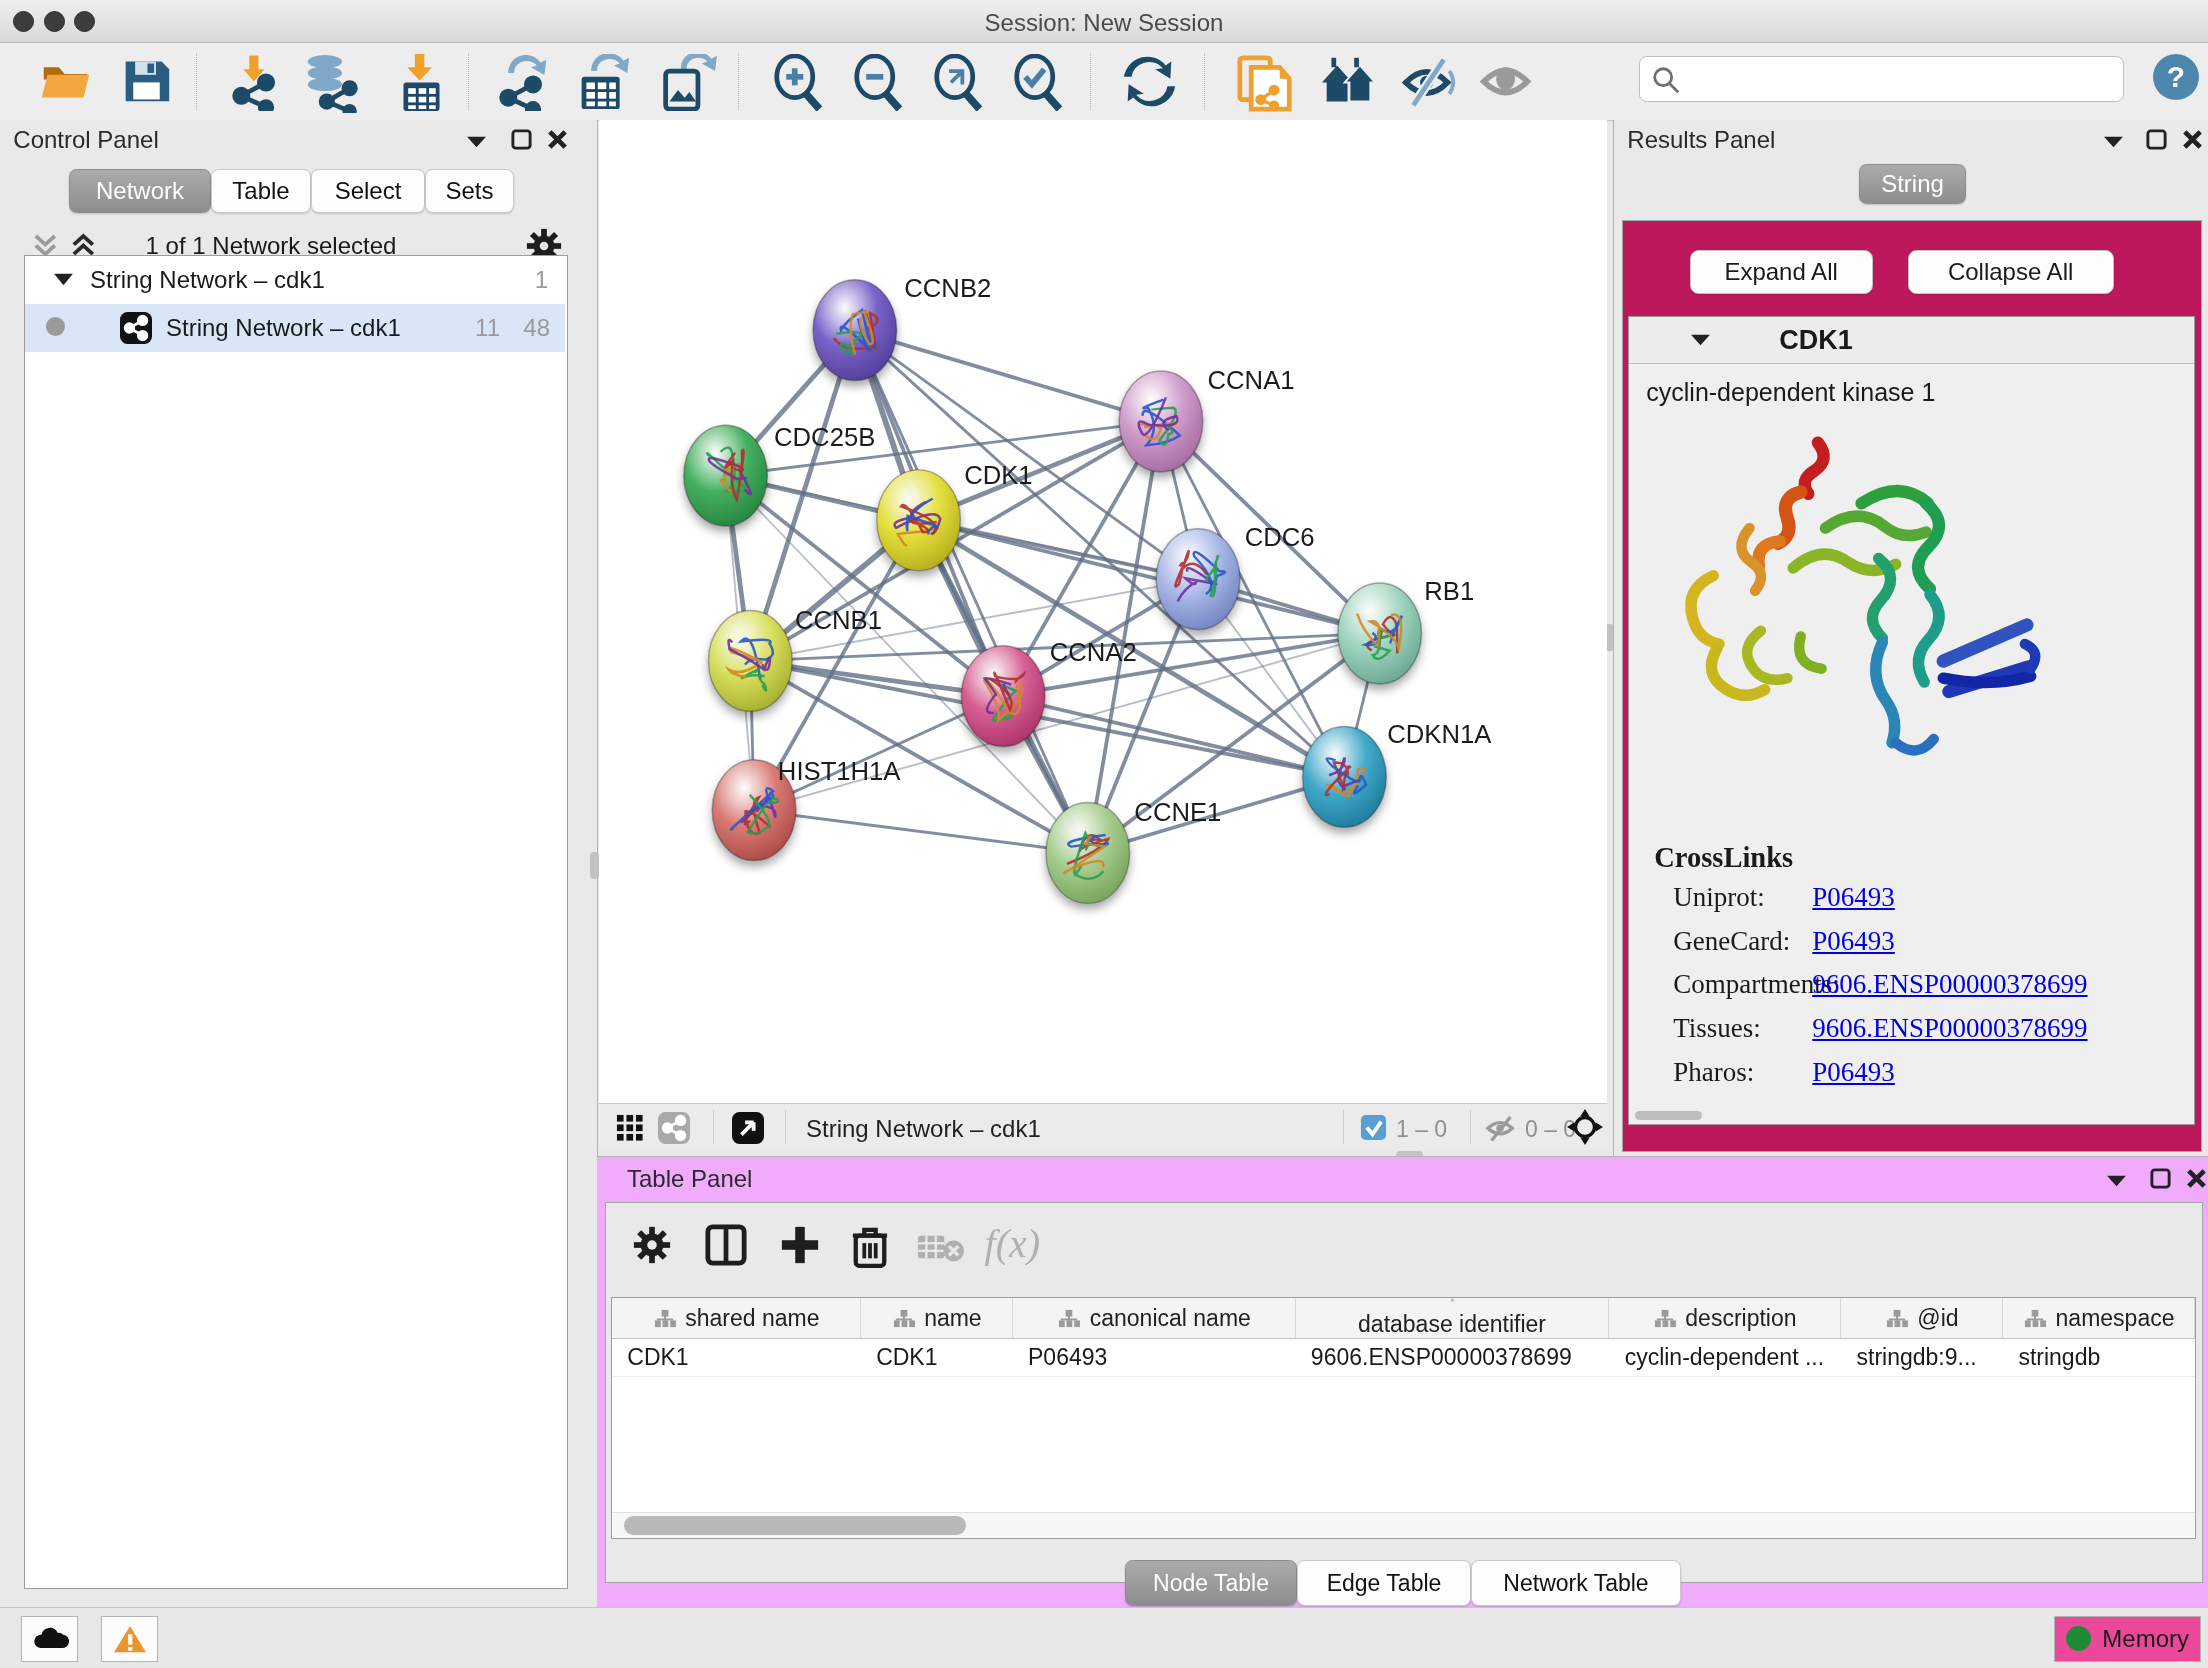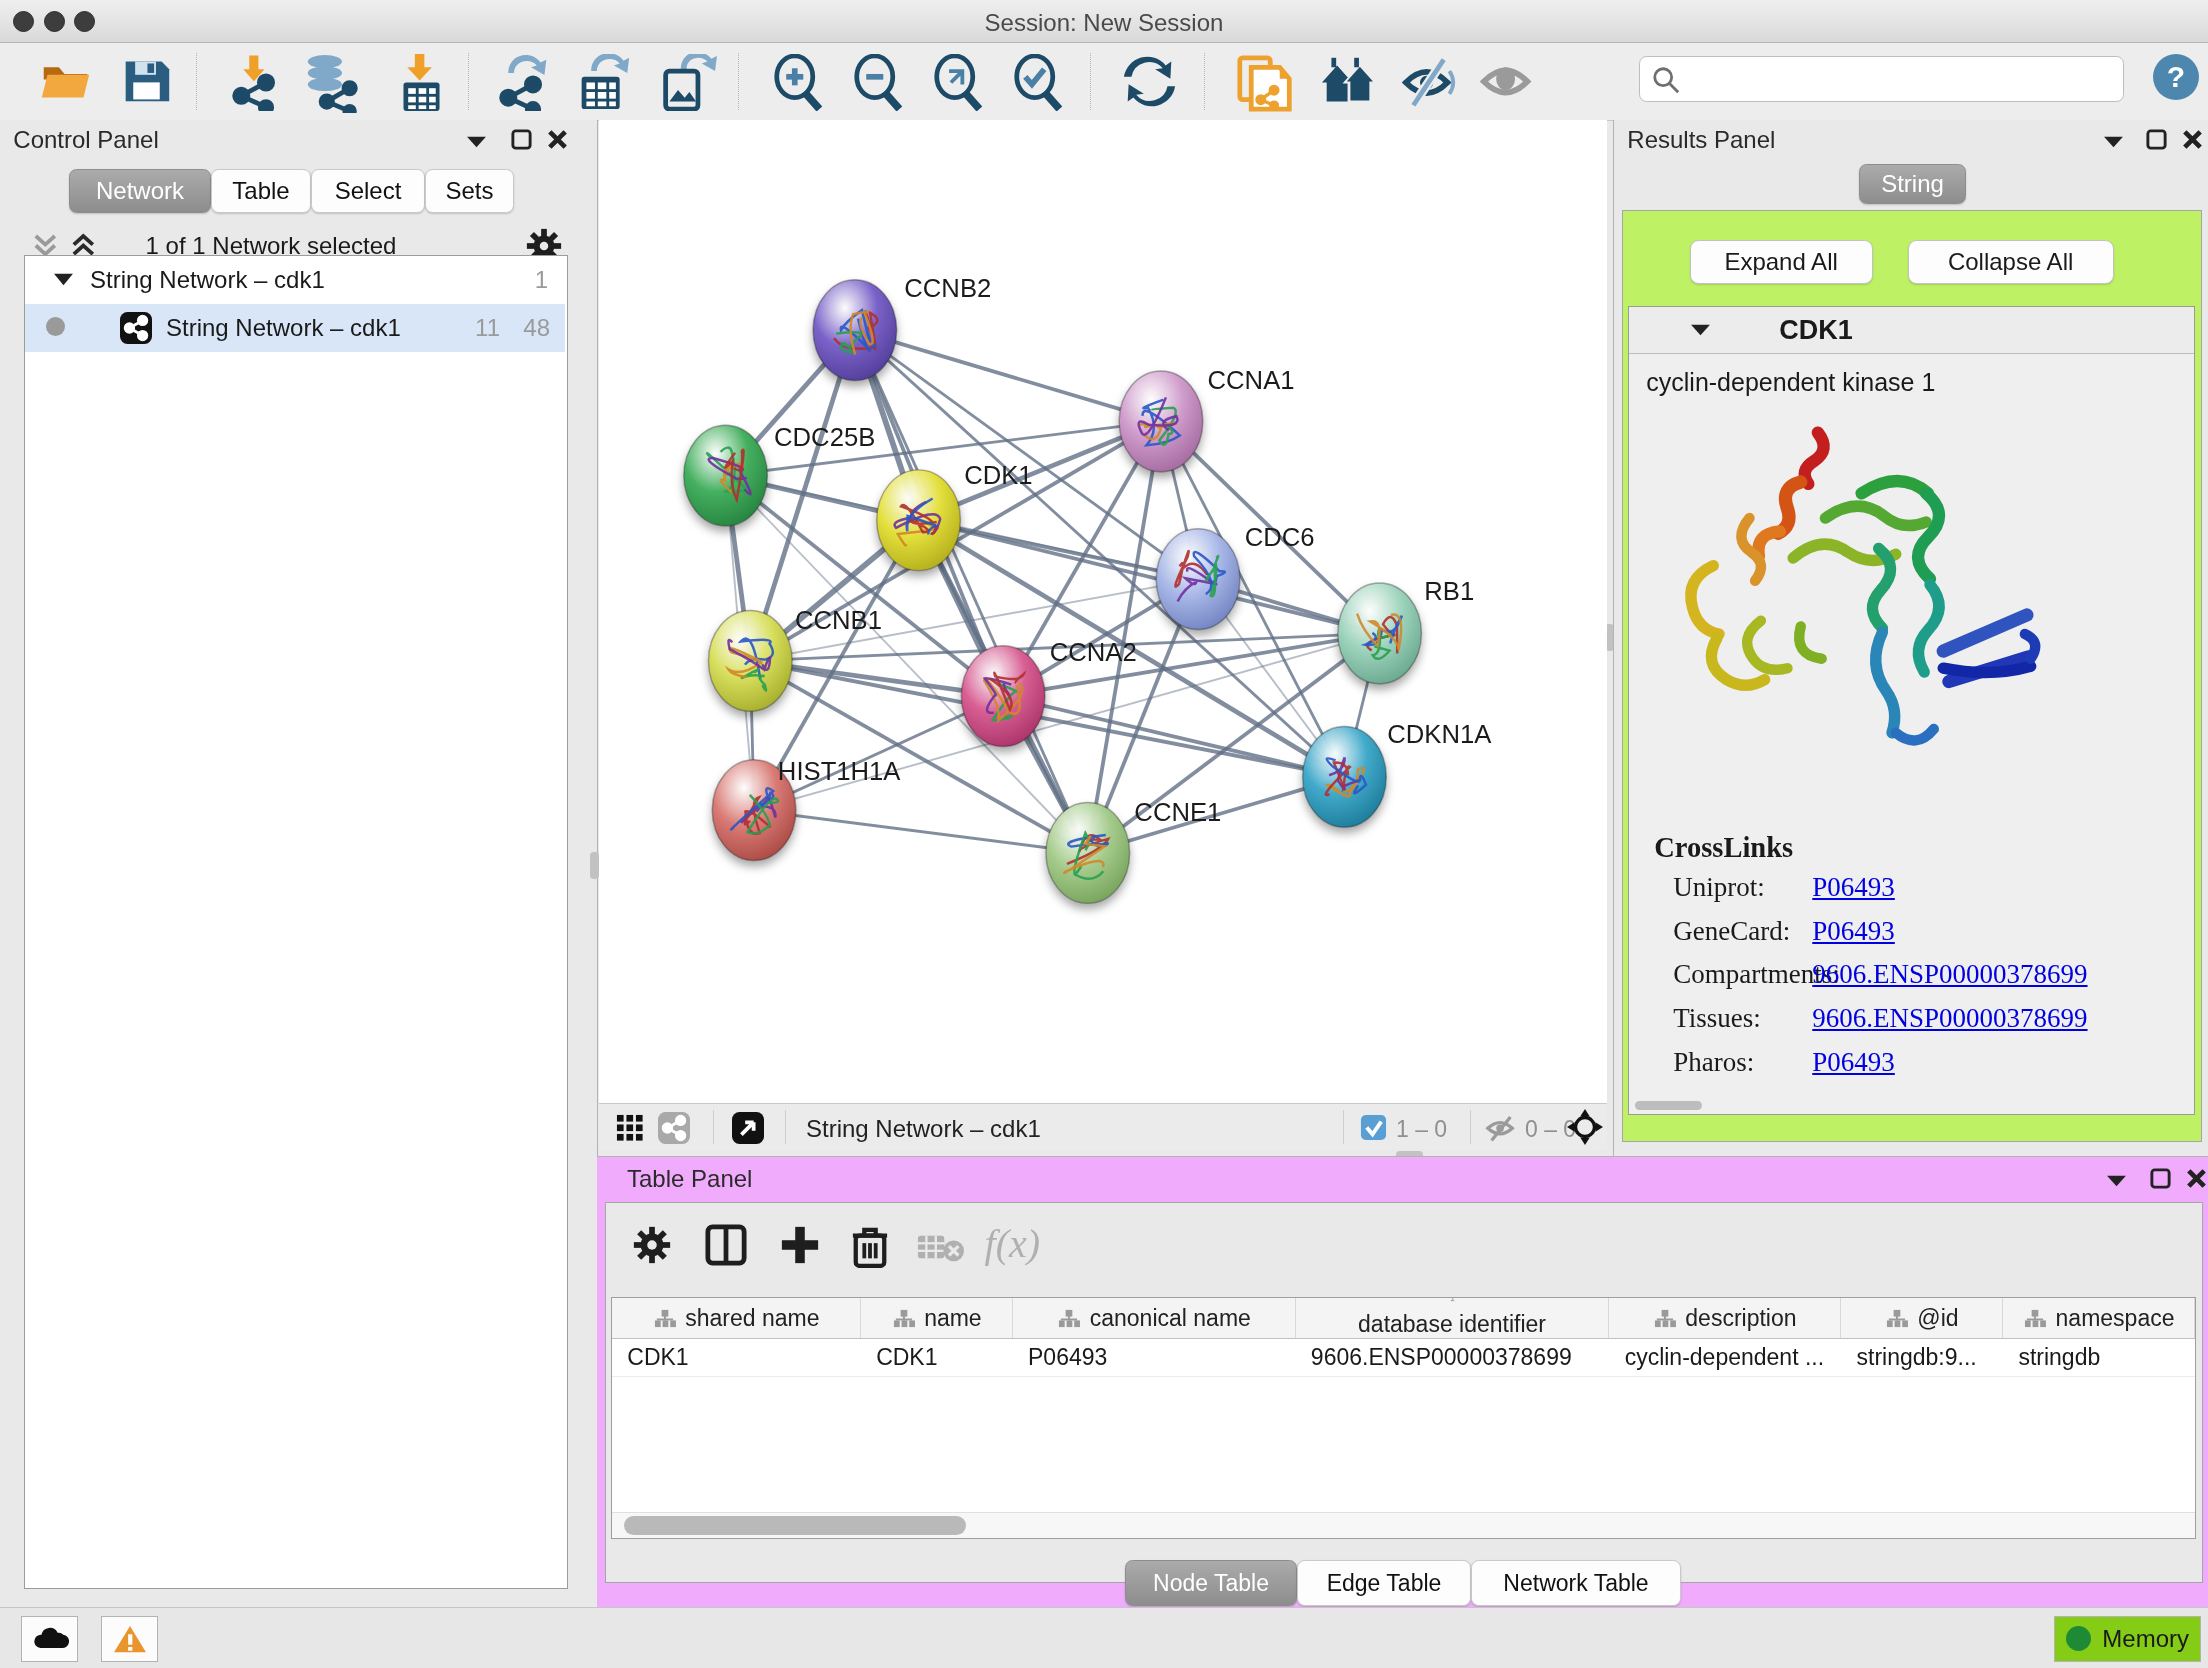--- a/index.html
+++ b/index.html
@@ -42,21 +42,21 @@
 
   
   .netview{left:599px;top:120px;width:1008px;height:983px;background:#ffffff;}
   .netbar{left:599px;top:1103px;width:1008px;height:46px;background:#ebebeb;border-top:1px solid #c9c9c9;}
   .netbar .vdiv{position:absolute;top:5.7px;width:0;height:34px;border-left:1px solid #cfcfcf;}
   .netname{font-size:24px;color:#222;}
   .cntlbl{font-size:23px;color:#8f8f8f;}
 
   
   .rpanel{left:1613px;top:120px;width:595px;height:1036px;background:#e9e9e9;border-left:1px solid #b3b3b3;}
-  .r-box{left:7.6px;top:90px;width:578px;height:930px;border:1px solid #a5a5a5;background:#bef264;}
+  .r-box{left:7.6px;top:100px;width:578px;height:930px;border:1px solid #a5a5a5;background:#be185d;}
   .rbtn{position:absolute;height:42px;background:#fdfdfd;border:1px solid #c2c2c2;border-radius:8.6px;
     font-size:24px;display:flex;align-items:center;justify-content:center;cursor:pointer;
     box-shadow:0 1px 1.9px rgba(0,0,0,.15);}
   .sect{left:5.7px;top:95px;width:565px;height:807px;border:1px solid #9a9a9a;background:#efefef;}
   .sect-head{position:absolute;left:0;top:0;width:100%;height:46px;border-bottom:1px solid #bdbdbd;background:#ececec;}
   .gene-name{font-size:27px;font-weight:bold;}
   .gene-desc{font-size:25px;}
   .xl-title{font-family:"Liberation Serif",serif;font-size:28.5px;font-weight:bold;}
   .xl-label{font-family:"Liberation Serif",serif;font-size:27px;}
   .xl-link{font-family:"Liberation Serif",serif;font-size:27px;color:#0000e0;text-decoration:underline;cursor:pointer;}
@@ -71,21 +71,21 @@
   .trow{position:absolute;left:0;top:40px;width:100%;height:38px;display:flex;border-bottom:1px solid #ececec;}
   .td{height:38px;font-size:23px;display:flex;align-items:center;padding-left:15px;box-sizing:border-box;
       overflow:hidden;white-space:nowrap;cursor:default;}
   .hscroll{position:absolute;left:0;bottom:0;width:100%;height:25px;background:#f7f7f7;border-top:1px solid #e0e0e0;}
   .hthumb{position:absolute;left:11.4px;top:2.9px;width:342px;height:19px;border-radius:9.5px;background:#b9b9b9;}
 
   
   .footer{left:0;top:1607px;width:2208px;height:61px;background:#e7e7e7;border-top:1px solid #c6c6c6;}
   .sqbtn{position:absolute;width:55px;height:44px;background:#fcfcfc;border:1.9px solid #b3b3b3;
     display:flex;align-items:center;justify-content:center;cursor:pointer;}
-  .membtn{position:absolute;left:2054px;top:7.6px;width:145px;height:44px;background:#84cc16;border:1.9px solid #b3b3b3;
+  .membtn{position:absolute;left:2054px;top:7.6px;width:145px;height:44px;background:#ec4899;border:1.9px solid #b3b3b3;
     display:flex;align-items:center;justify-content:center;gap:11.4px;font-size:24px;cursor:pointer;}
   .memdot{width:25px;height:25px;border-radius:50%;background:#1f8a36;}
 
   .sash-thumb{background:#bdbdbd;border-radius:4.8px;}
   .dotgrip{position:absolute;background:#c2c2c2;border-radius:3.8px;}
 </style>
 </head>
 <body>
 
 <div class="root">

